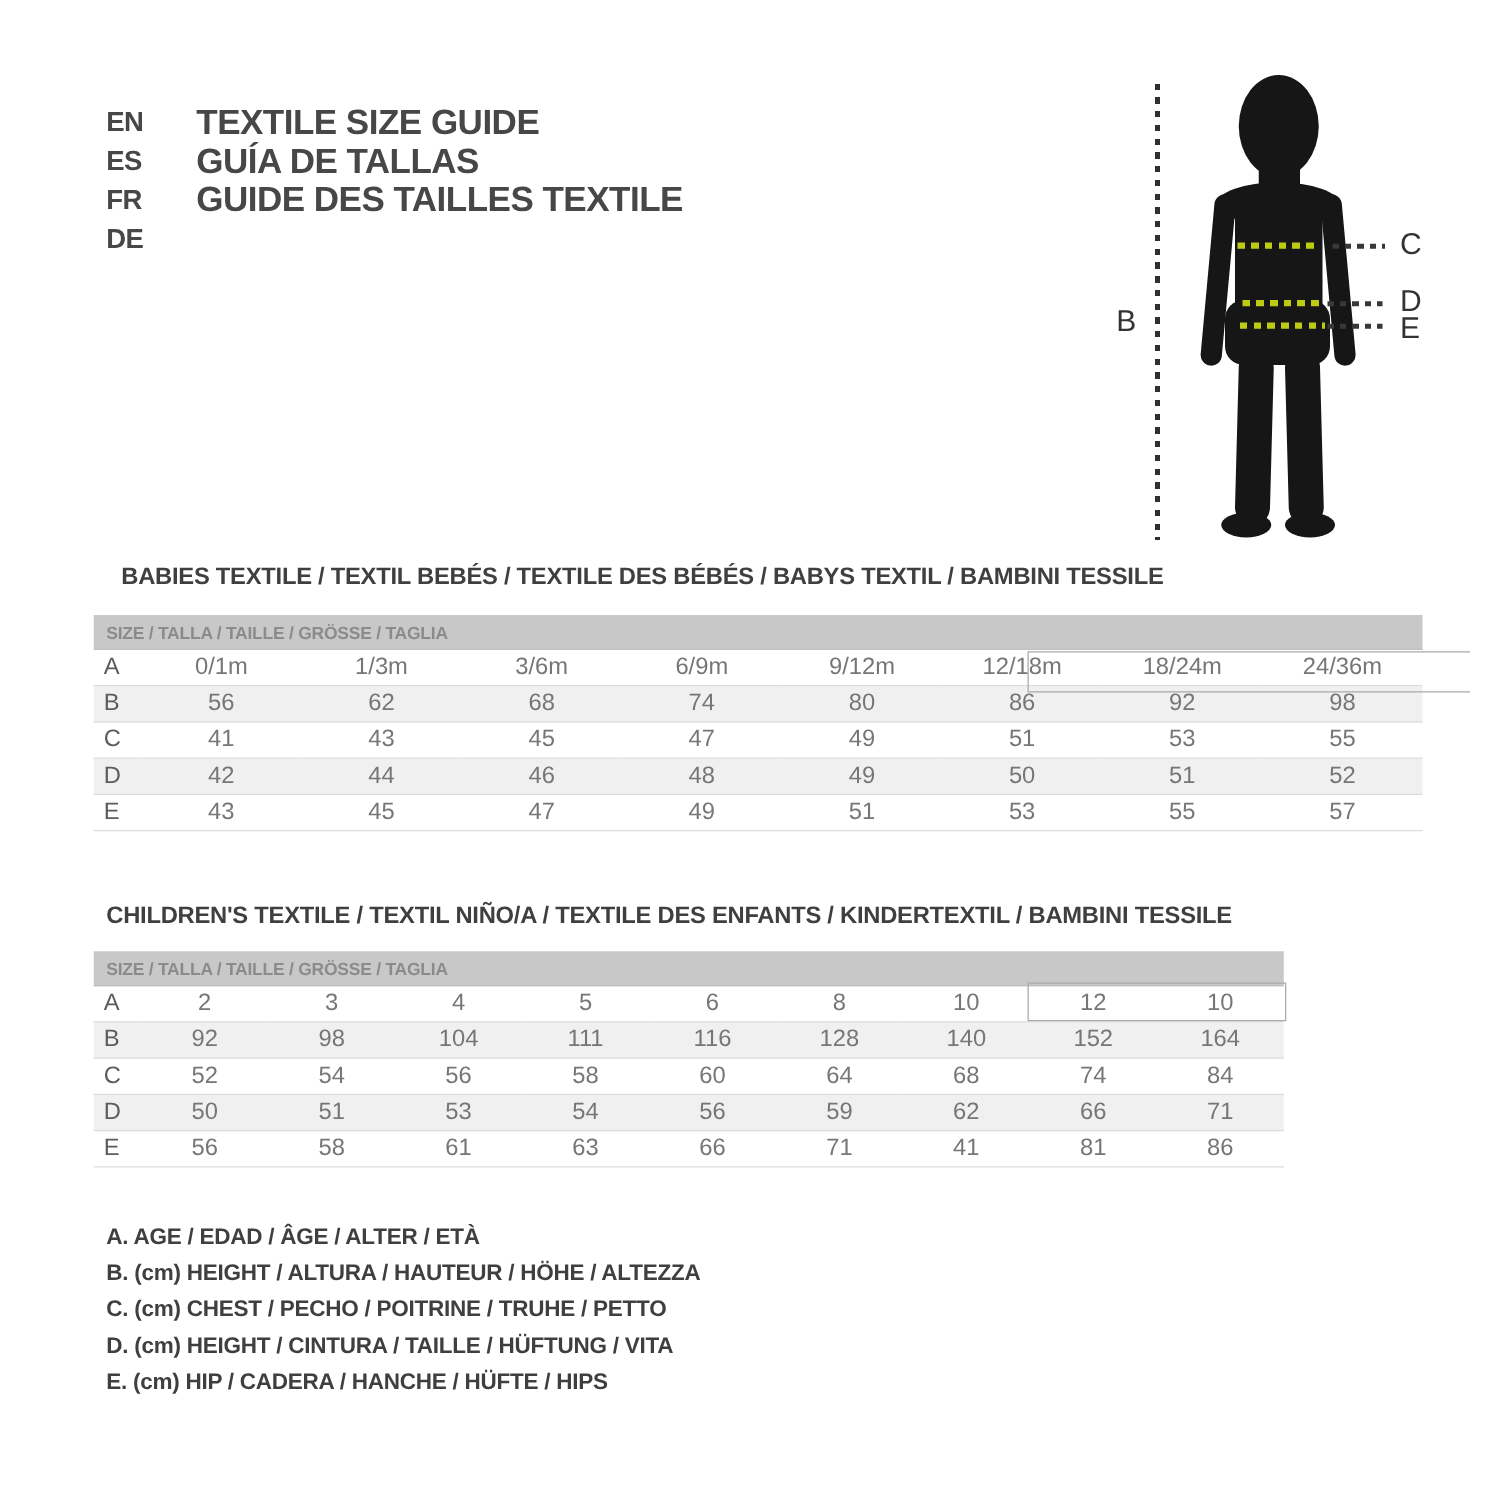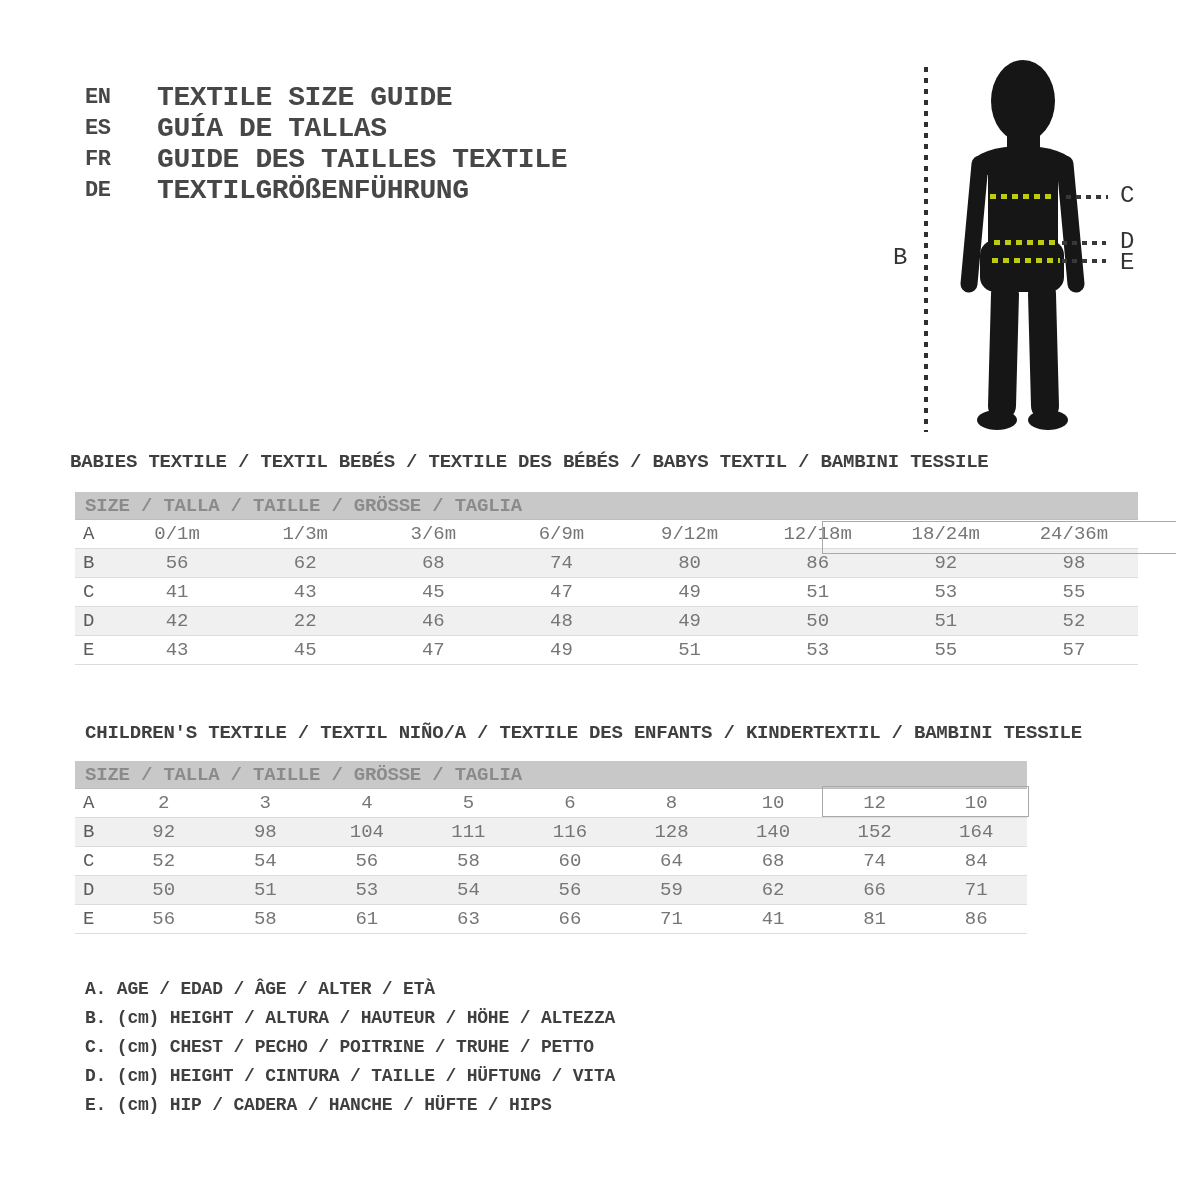--- a/index.html
+++ b/index.html
@@ -1,17 +1,17 @@
 <!DOCTYPE html>
 <html><head>
 <meta charset="utf-8">
 <style>
   html,body{margin:0;padding:0;background:#ffffff;}
   .page{position:relative;width:1176px;height:1200px;background:#ffffff;overflow:hidden;
-        font-family:Liberation Mono, monospace;}
+        font-family:Liberation Sans, sans-serif;}
   .abs{position:absolute;}
 
   
   .lang{left:85px;top:82px;}
   .lang-row{display:flex;height:31px;align-items:center;}
   .lang-code{width:72px;font-weight:700;font-size:22px;color:#474747;letter-spacing:-0.4px;}
   .lang-label{font-weight:700;font-size:28px;color:#474747;letter-spacing:-0.4px;white-space:nowrap;}
 
   
   .fig-bline{left:924px;top:67px;width:4px;height:365px;
@@ -21,21 +21,21 @@
   .mline-dark{position:absolute;height:4px;
     background-image:repeating-linear-gradient(90deg,#383838 0px,#383838 5px,transparent 5px,transparent 10px);}
   .fig-label{position:absolute;font-size:24px;font-weight:400;color:#333;line-height:22px;}
 
   
   .section-heading{font-weight:700;font-size:19px;color:#3f3f3f;letter-spacing:-0.2px;white-space:nowrap;}
 
   
   .table-wrap{position:absolute;}
   .size-bar{height:28px;line-height:28px;background:#c8c8c8;color:#8b8b8b;font-weight:700;
-            font-size:19px;padding-left:10px;border-bottom:1px solid #bfbfbf;box-sizing:border-box;
+            font-size:14px;padding-left:10px;border-bottom:1px solid #bfbfbf;box-sizing:border-box;
             letter-spacing:-0.2px;}
   table{border-collapse:collapse;table-layout:fixed;width:100%;}
   td{height:28px;text-align:center;font-size:19px;color:#767676;border-bottom:1px solid #dcdcdc;padding:0;}
   tr.alt td{background:#f0f0f0;}
   td.rl{width:30px;text-align:left;padding-left:8px;color:#5c5c5c;}
   .hl-box{position:absolute;border:1px solid #a9a9a9;background:transparent;pointer-events:none;}
 
   
   .legend{left:85px;top:975px;}
   .legend-line{height:29px;line-height:29px;font-weight:700;font-size:18px;color:#3f3f3f;
@@ -54,21 +54,20 @@
     <div class="lang-row">
       <span class="lang-code">ES</span>
       <span class="lang-label">GUÍA DE TALLAS</span>
     </div>
     <div class="lang-row">
       <span class="lang-code">FR</span>
       <span class="lang-label">GUIDE DES TAILLES TEXTILE</span>
     </div>
     <div class="lang-row">
       <span class="lang-code">DE</span>
-      <span class="lang-label">TEXTILGRÖßENFÜHRUNG</span>
     </div>
   </div>
 
   <svg class="abs" style="left:958px;top:58px;" width="130" height="380" viewBox="0 0 130 380">
     <g fill="#161616" stroke="none">
       <ellipse cx="65" cy="43" rx="32" ry="41"></ellipse>
       <rect x="49" y="72" width="33" height="30"></rect>
       <ellipse cx="64.5" cy="105" rx="49" ry="17"></ellipse>
       <rect x="30" y="97" width="70" height="120" rx="20"></rect>
       <rect x="22" y="182" width="84" height="52" rx="15"></rect>
@@ -93,21 +92,21 @@
   <div class="fig-label" style="left:1120px;top:185px;">C</div>
 
   <div class="mline-green" style="left:994px;top:240px;width:66px;"></div>
   <div class="mline-dark" style="left:1062px;top:241px;width:44px;"></div>
   <div class="fig-label" style="left:1120px;top:231px;">D</div>
 
   <div class="mline-green" style="left:992px;top:258px;width:68px;"></div>
   <div class="mline-dark" style="left:1062px;top:259px;width:44px;"></div>
   <div class="fig-label" style="left:1120px;top:252px;">E</div>
 
-  <div class="abs section-heading" style="left:70px;top:451px;">BABIES TEXTILE / TEXTIL BEBÉS / TEXTILE DES BÉBÉS / BABYS TEXTIL / BAMBINI TESSILE</div>
+  <div class="abs section-heading" style="left:97px;top:451px;">BABIES TEXTILE / TEXTIL BEBÉS / TEXTILE DES BÉBÉS / BABYS TEXTIL / BAMBINI TESSILE</div>
 
   <div class="table-wrap" style="left:75px;top:492px;width:1063px;">
     <div class="size-bar">SIZE / TALLA / TAILLE / GRÖSSE / TAGLIA</div>
     <table>
       <tbody>
           <tr>
             <td class="rl">A</td>
             <td>0/1m</td>
             <td>1/3m</td>
             <td>3/6m</td>
@@ -135,21 +134,21 @@
             <td>45</td>
             <td>47</td>
             <td>49</td>
             <td>51</td>
             <td>53</td>
             <td>55</td>
           </tr>
           <tr class="alt">
             <td class="rl">D</td>
             <td>42</td>
-            <td>22</td>
+            <td>44</td>
             <td>46</td>
             <td>48</td>
             <td>49</td>
             <td>50</td>
             <td>51</td>
             <td>52</td>
           </tr>
           <tr>
             <td class="rl">E</td>
             <td>43</td>

